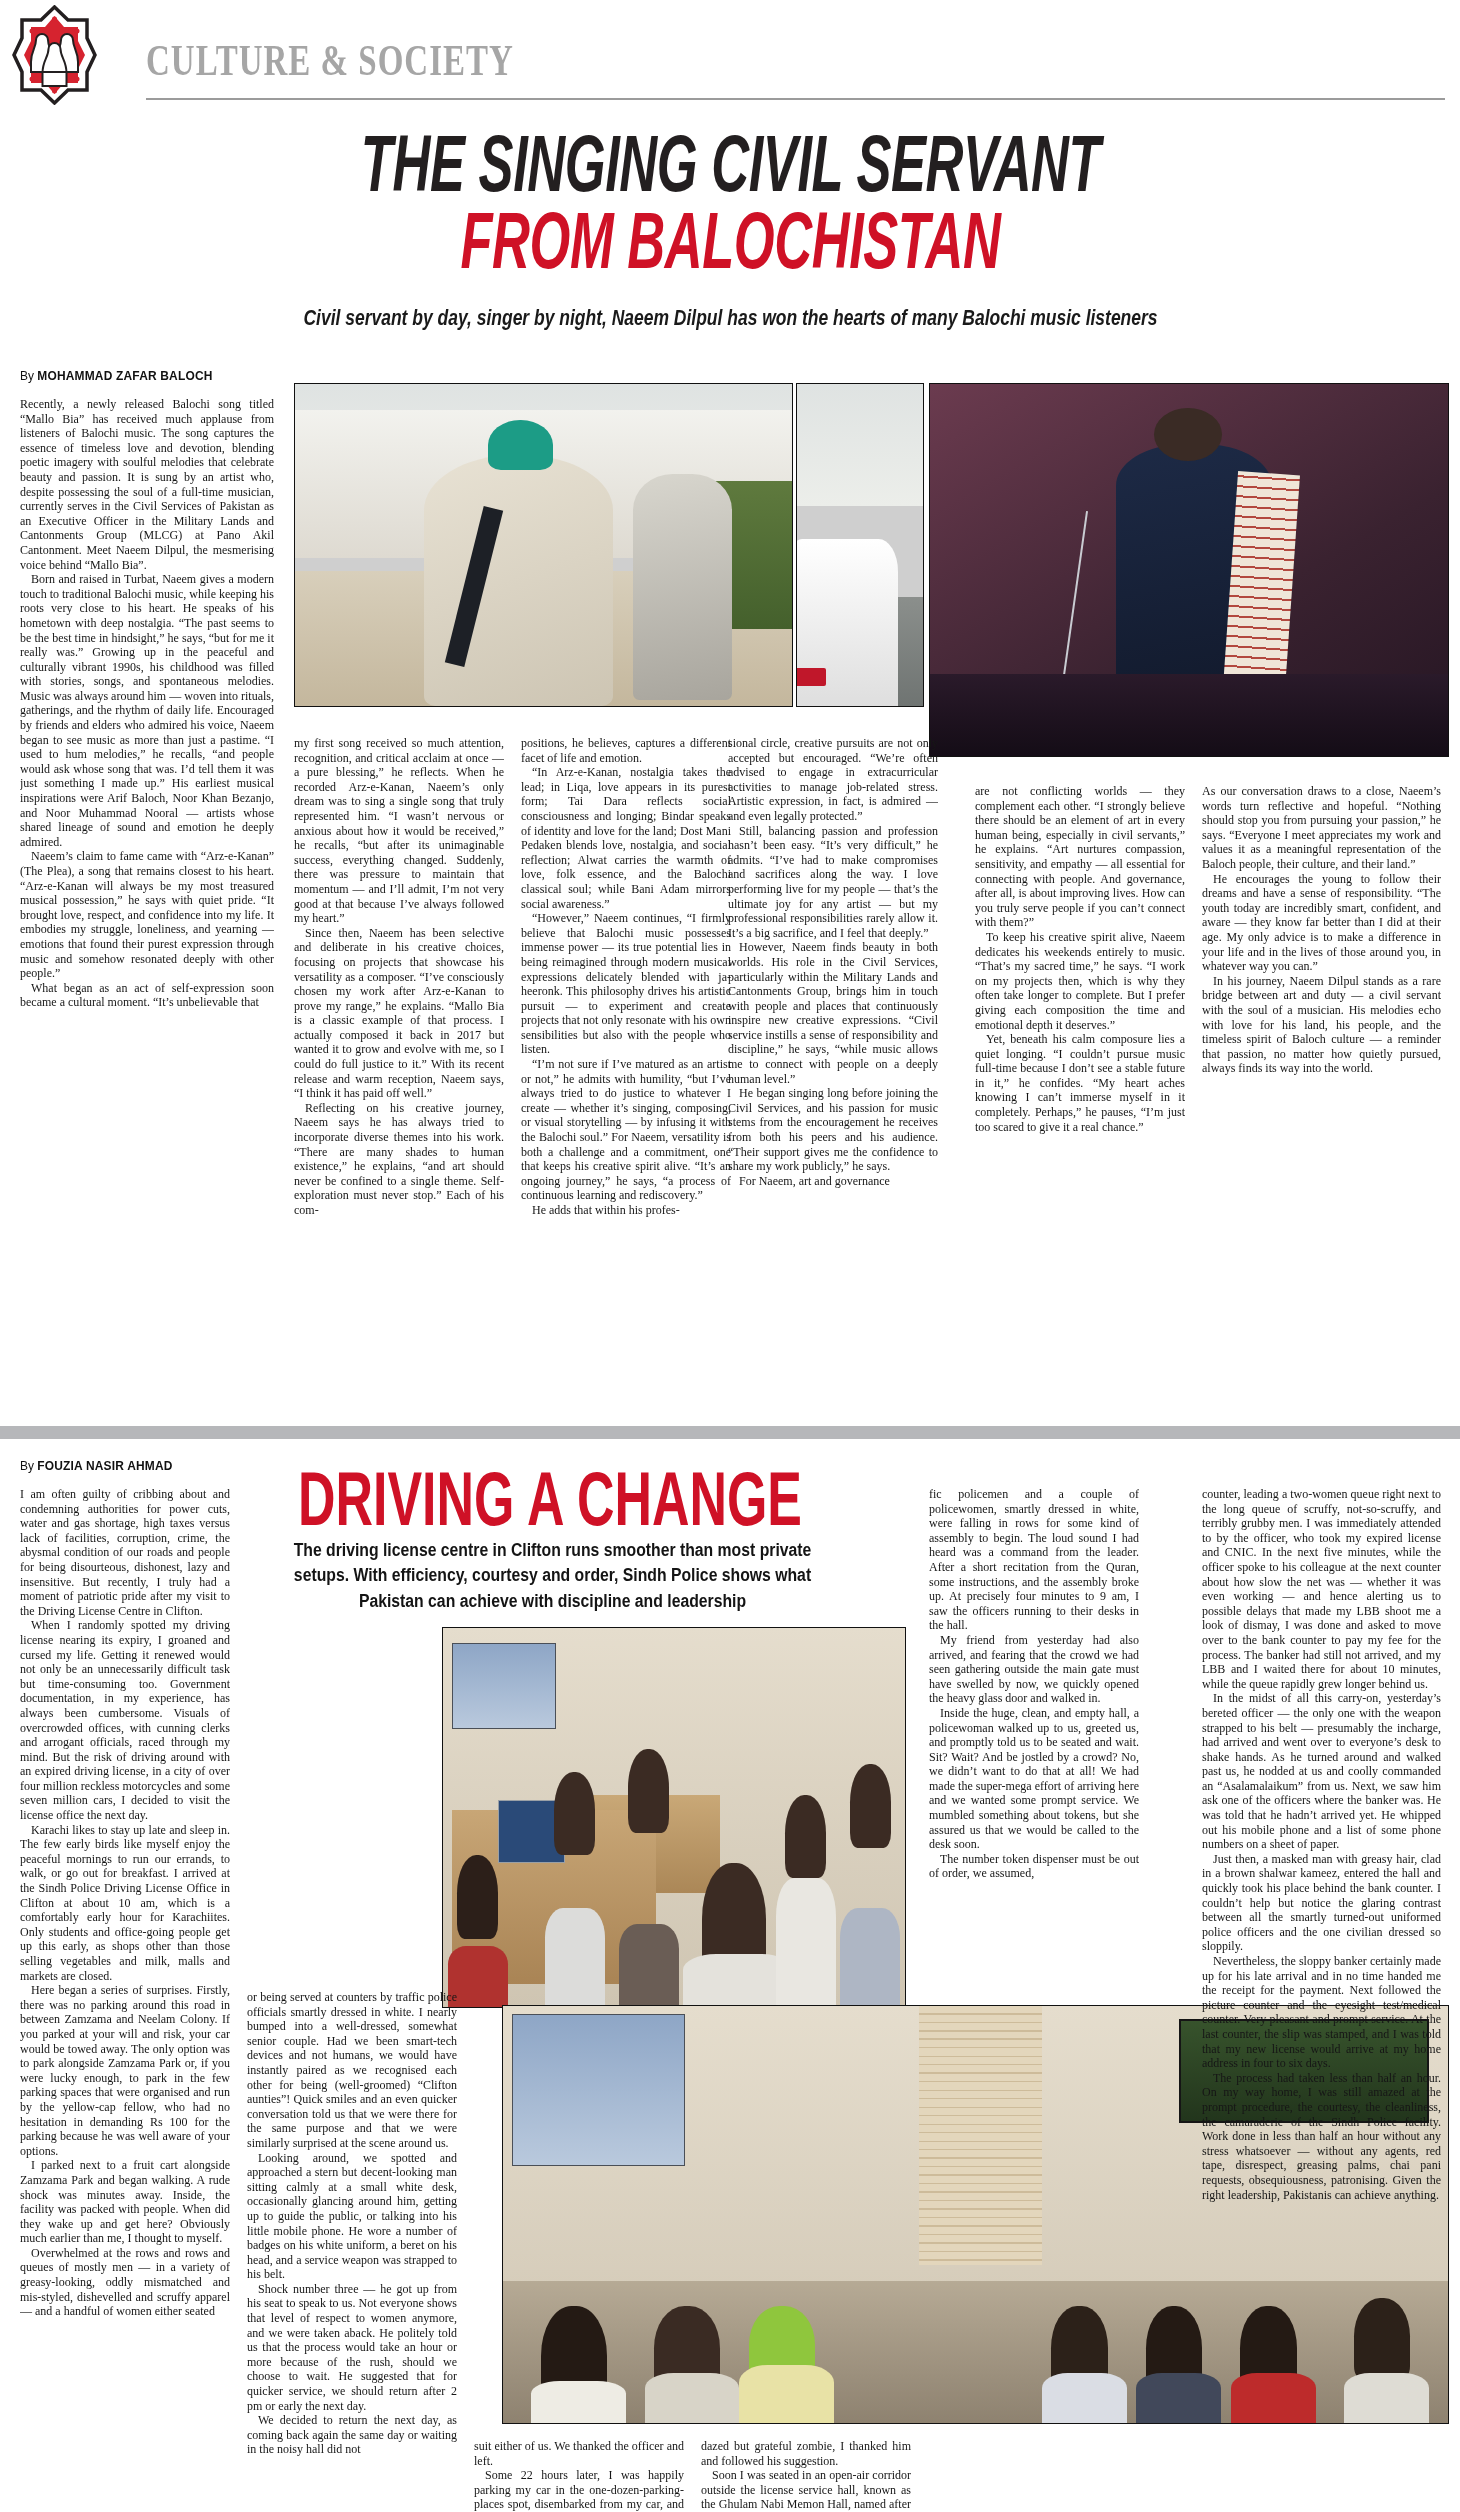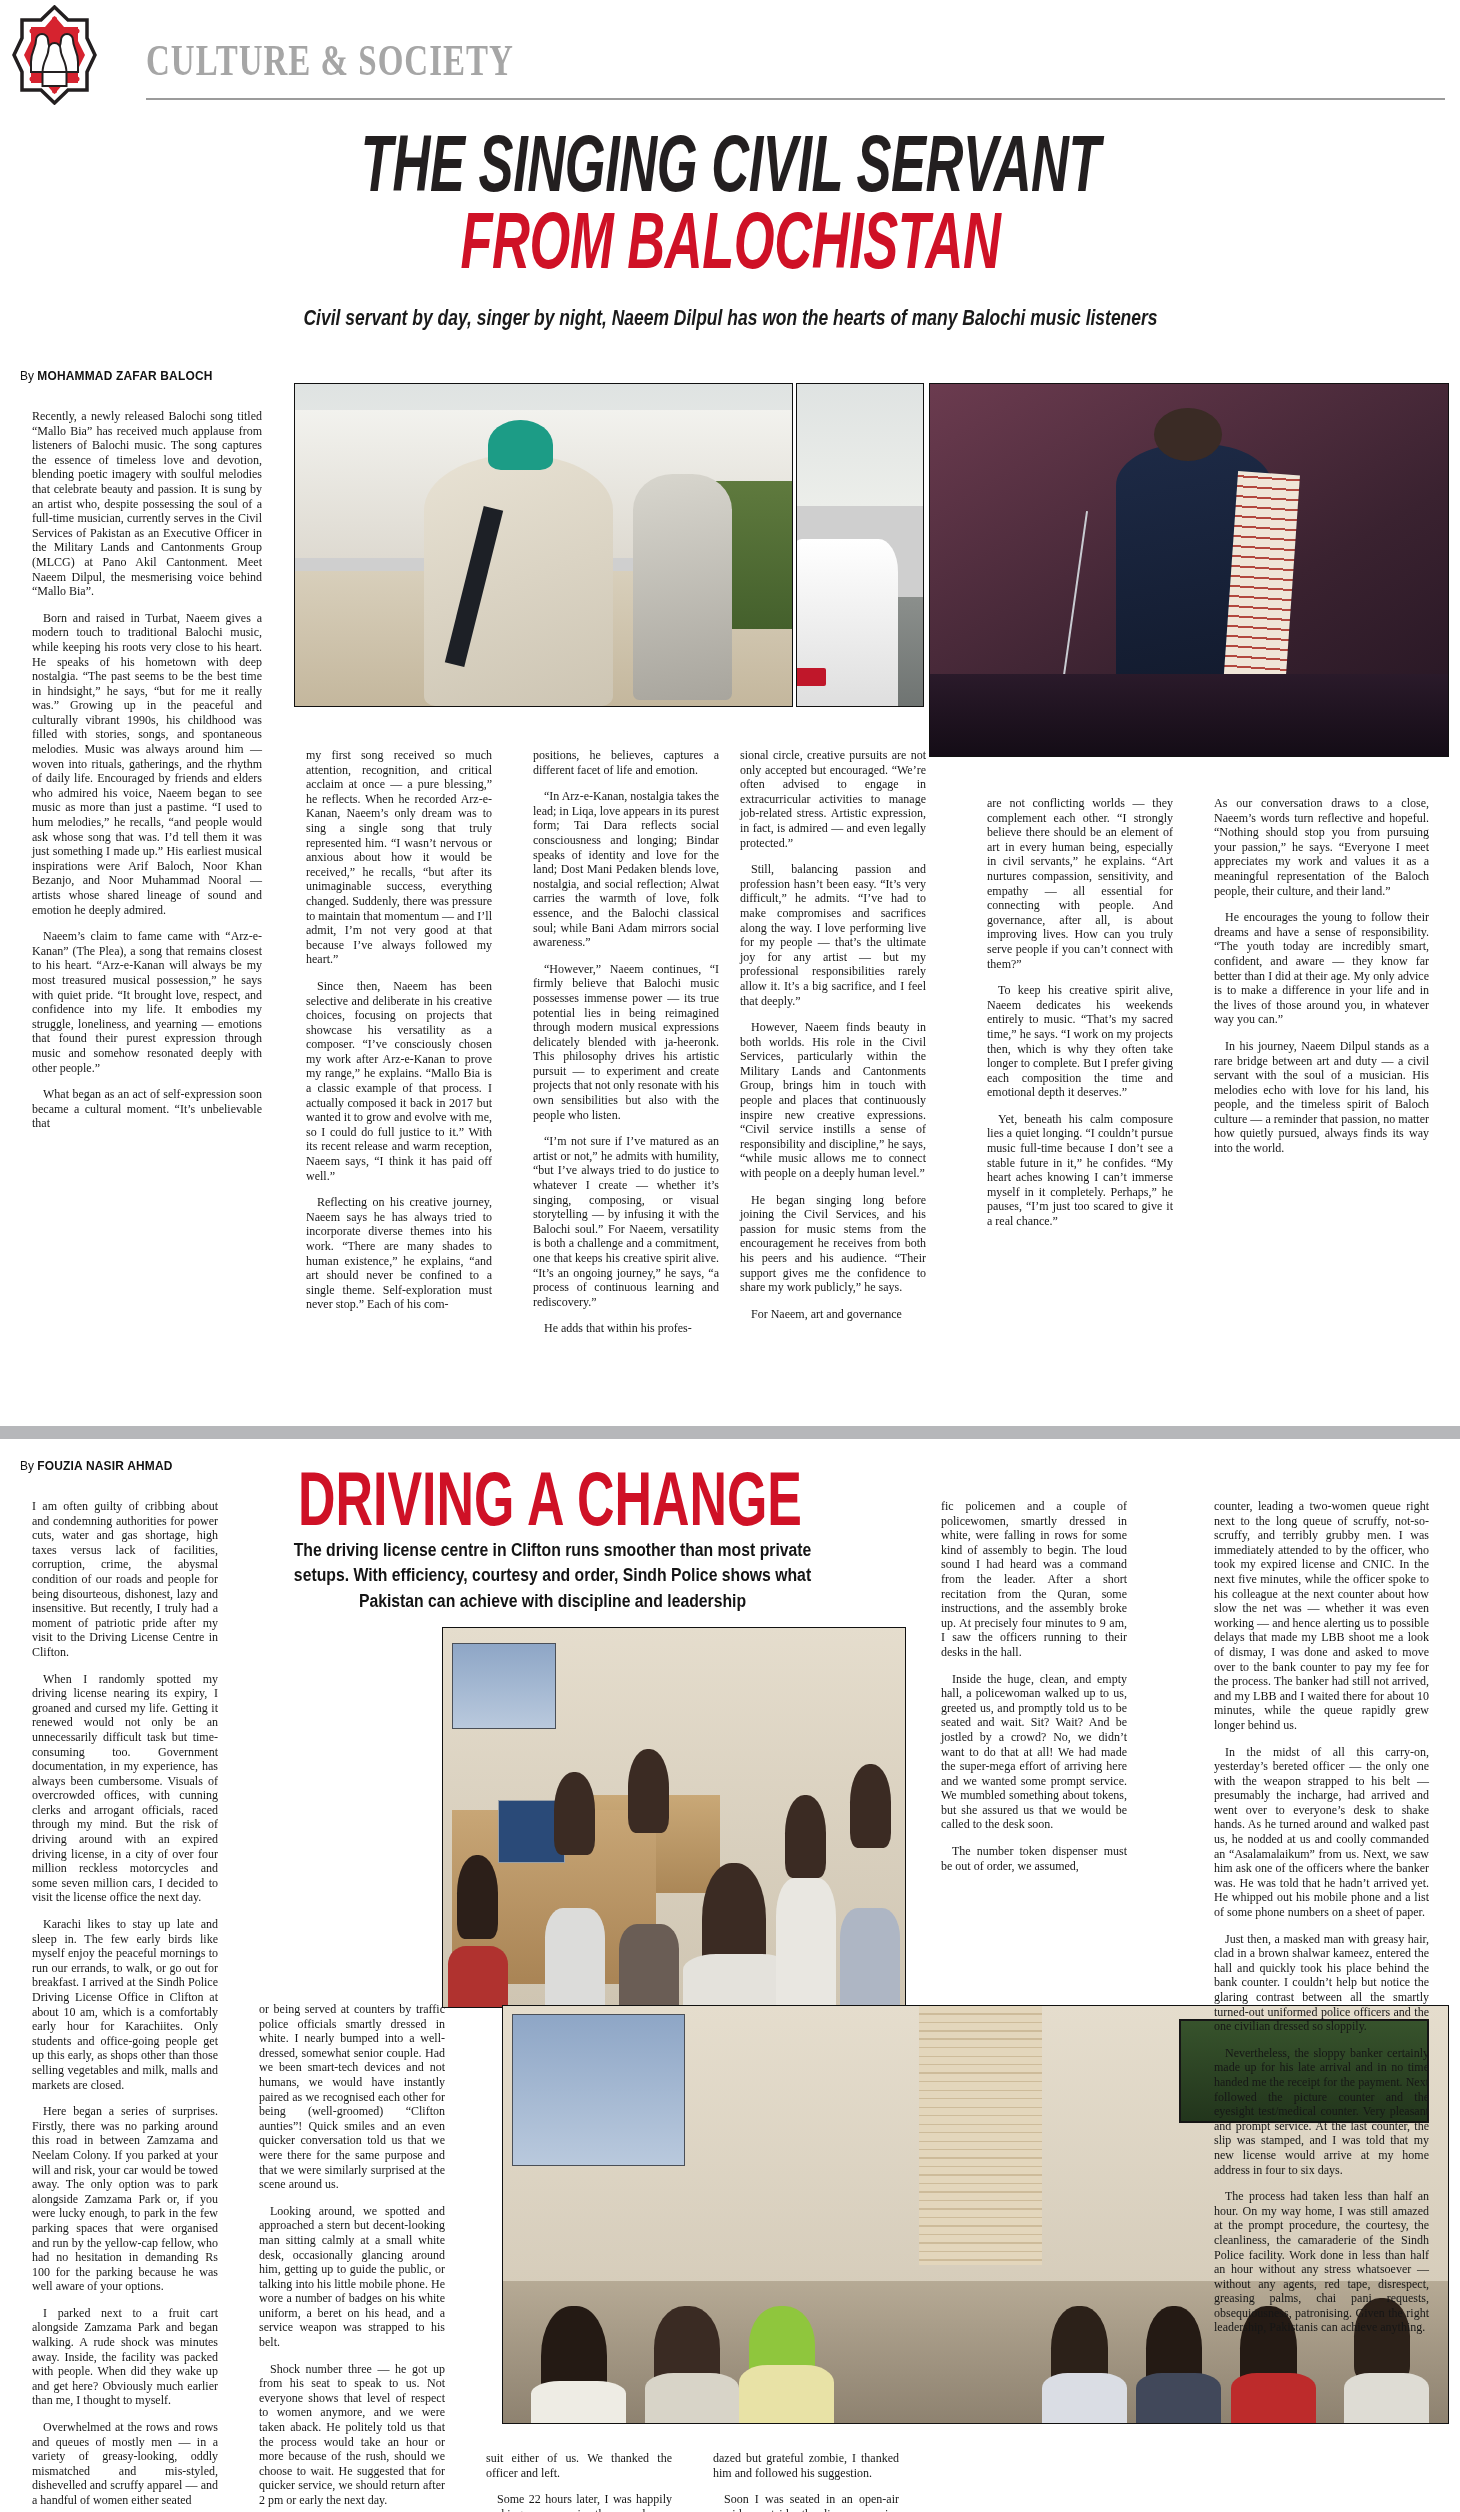--- a/index.html
+++ b/index.html
@@ -114,21 +114,21 @@
     position: absolute;
     font-family: "Liberation Serif", "DejaVu Serif", serif;
     font-size: 12px;
     line-height: 14.6px;
     text-align: justify;
     color: #161616;
     -webkit-hyphens: auto;
     hyphens: auto;
     overflow: hidden;
   }
-  .col p { margin: 12px; text-indent: 11px; }
+  .col p { margin: 0; text-indent: 11px; }
   .col p.noind { text-indent: 0; }
 
   
   .photo {
     position: absolute;
     border: 1.5px solid #111;
     overflow: hidden;
     background: #cfcfcf;
   }
   .photo .sky {
@@ -471,20 +471,21 @@
     <p>Some 22 hours later, I was happily parking my car in the one-dozen-parking-places spot, disembarked from my car, and embarked on the little walk to the gate of the driving license facility.</p>
   </div>
 
 <div class="col" style="left:701px; top:2439px; width:210px; height:178px;">
     <p class="noind">dazed but grateful zombie, I thanked him and followed his suggestion.</p>
     <p>Soon I was seated in an open-air corridor outside the license service hall, known as the Ghulam Nabi Memon Hall, named after the prominent police officer best known for serving as the Inspector General of Police for Sindh. As I was basking in the morning sun, with my eyes closed and thinking how pleased my doctor would be that I was getting my daily vitamin D and melatonin boost, I heard a strange and loud sound.</p>
   </div>
 
 <div class="col" style="left:929px; top:1487px; width:210px; height:1131px;">
     <p class="noind">fic policemen and a couple of policewomen, smartly dressed in white, were falling in rows for some kind of assembly to begin. The loud sound I had heard was a command from the leader. After a short recitation from the Quran, some instructions, and the assembly broke up. At precisely four minutes to 9 am, I saw the officers running to their desks in the hall.</p>
+    <p>My friend from yesterday had also arrived, and fearing that the crowd we had seen gathering outside the main gate must have swelled by now, we quickly opened the heavy glass door and walked in.</p>
     <p>Inside the huge, clean, and empty hall, a policewoman walked up to us, greeted us, and promptly told us to be seated and wait. Sit? Wait? And be jostled by a crowd? No, we didn’t want to do that at all! We had made the super-mega effort of arriving here and we wanted some prompt service. We mumbled something about tokens, but she assured us that we would be called to the desk soon.</p>
     <p>The number token dispenser must be out of order, we assumed,</p>
   </div>
 
 <div class="col" style="left:1202px; top:1487px; width:239px; height:1131px;">
     <p class="noind">counter, leading a two-women queue right next to the long queue of scruffy, not-so-scruffy, and terribly grubby men. I was immediately attended to by the officer, who took my expired license and CNIC. In the next five minutes, while the officer spoke to his colleague at the next counter about how slow the net was — whether it was even working — and hence alerting us to possible delays that made my LBB shoot me a look of dismay, I was done and asked to move over to the bank counter to pay my fee for the process. The banker had still not arrived, and my LBB and I waited there for about 10 minutes, while the queue rapidly grew longer behind us.</p>
     <p>In the midst of all this carry-on, yesterday’s bereted officer — the only one with the weapon strapped to his belt — presumably the incharge, had arrived and went over to everyone’s desk to shake hands. As he turned around and walked past us, he nodded at us and coolly commanded an “Asalamalaikum” from us. Next, we saw him ask one of the officers where the banker was. He was told that he hadn’t arrived yet. He whipped out his mobile phone and a list of some phone numbers on a sheet of paper.</p>
     <p>Just then, a masked man with greasy hair, clad in a brown shalwar kameez, entered the hall and quickly took his place behind the bank counter. I couldn’t help but notice the glaring contrast between all the smartly turned-out uniformed police officers and the one civilian dressed so sloppily.</p>
     <p>Nevertheless, the sloppy banker certainly made up for his late arrival and in no time handed me the receipt for the payment. Next followed the picture counter and the eyesight test/medical counter. Very pleasant and prompt service. At the last counter, the slip was stamped, and I was told that my new license would arrive at my home address in four to six days.</p>
     <p>The process had taken less than half an hour. On my way home, I was still amazed at the prompt procedure, the courtesy, the cleanliness, the camaraderie of the Sindh Police facility. Work done in less than half an hour without any stress whatsoever — without any agents, red tape, disrespect, greasing palms, chai pani requests, obsequiousness, patronising. Given the right leadership, Pakistanis can achieve anything.</p>

